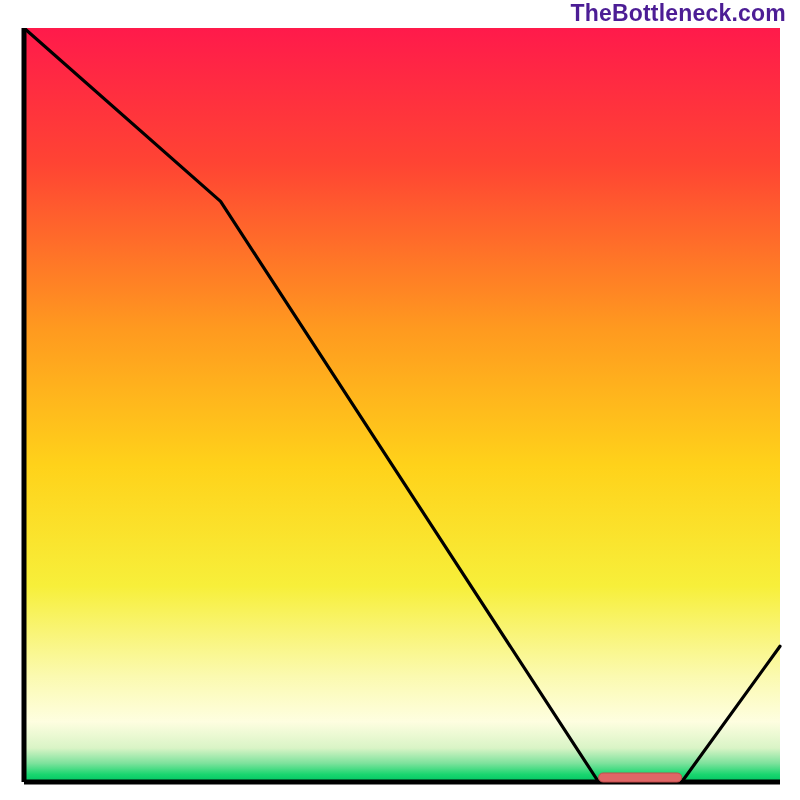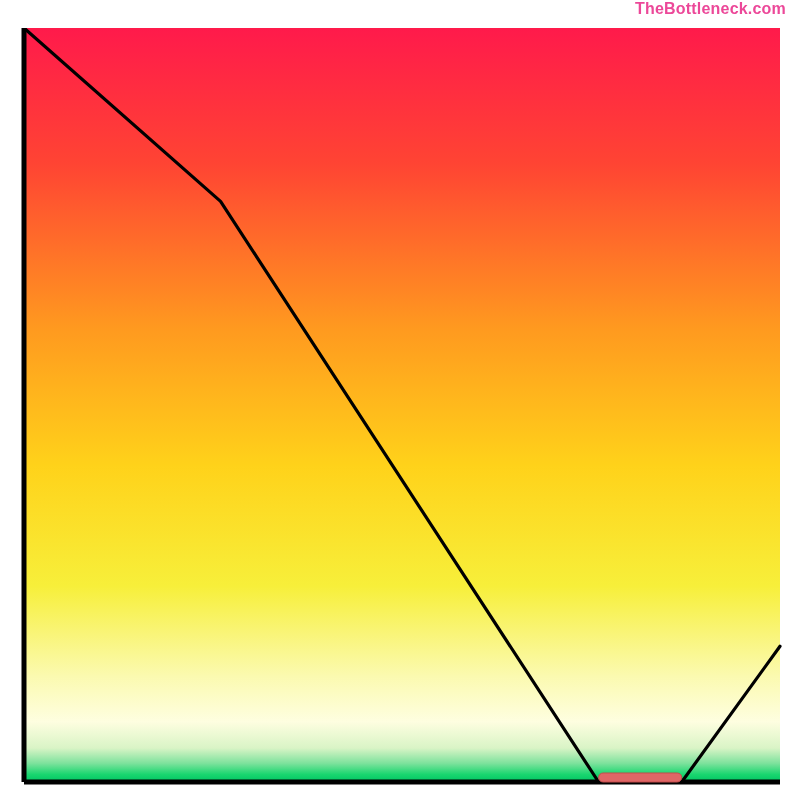--- a/index.html
+++ b/index.html
@@ -15,23 +15,23 @@
     width: 800px;
     height: 800px;
   }
   .attrib {
     position: absolute;
     top: 0px;
     width: 800px;
     text-align: right;
     padding-right: 14px;
     box-sizing: border-box;
-    font-size: 16px;
+    font-size: 23px;
     font-weight: 600;
-    color: #ec4899;
+    color: #4c1d95;
     letter-spacing: 0.2px;
   }
   .plot {
     position: absolute;
     left: 18px;
     top: 28px;
     width: 764px;
     height: 760px;
   }
   .plot svg {

